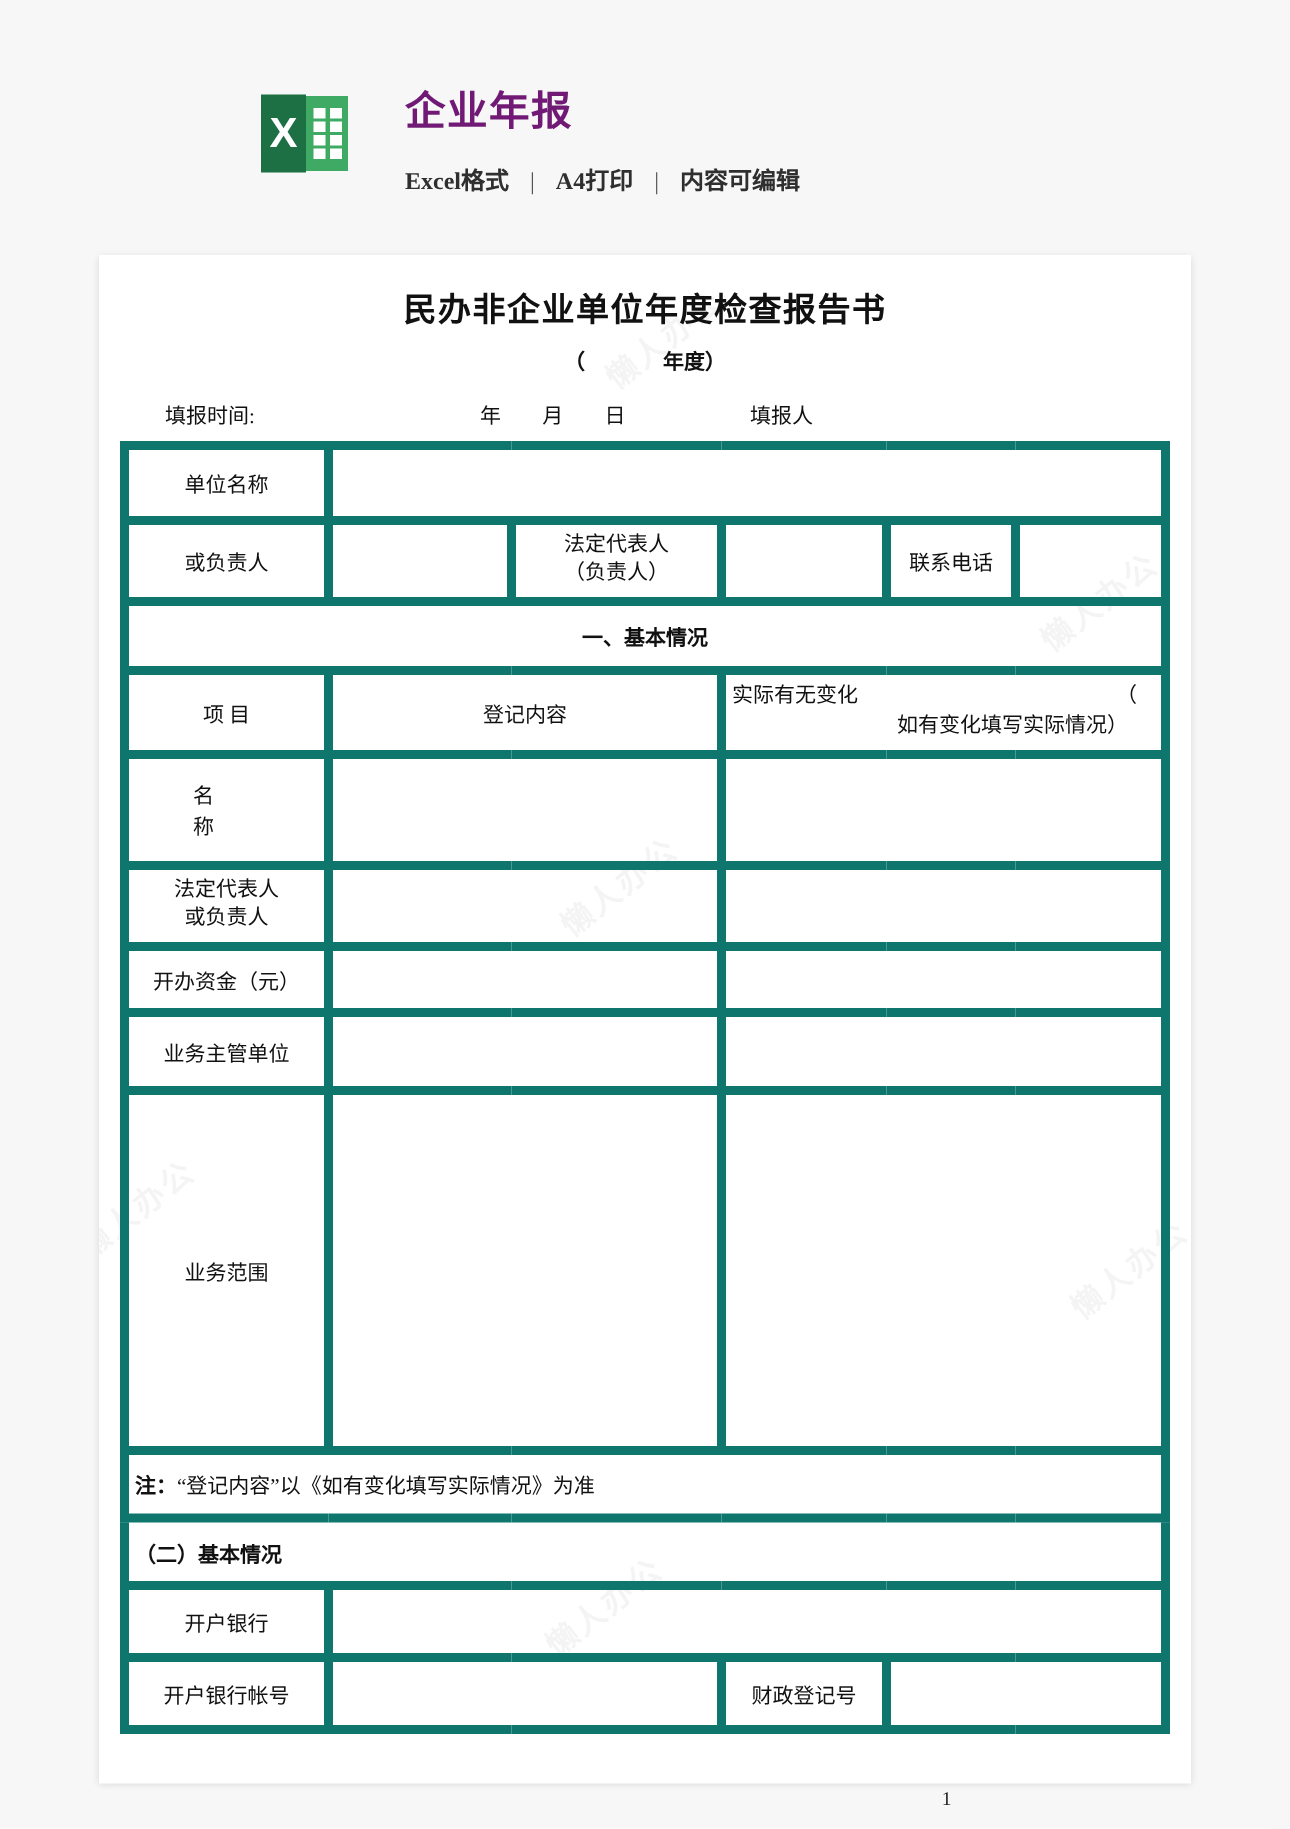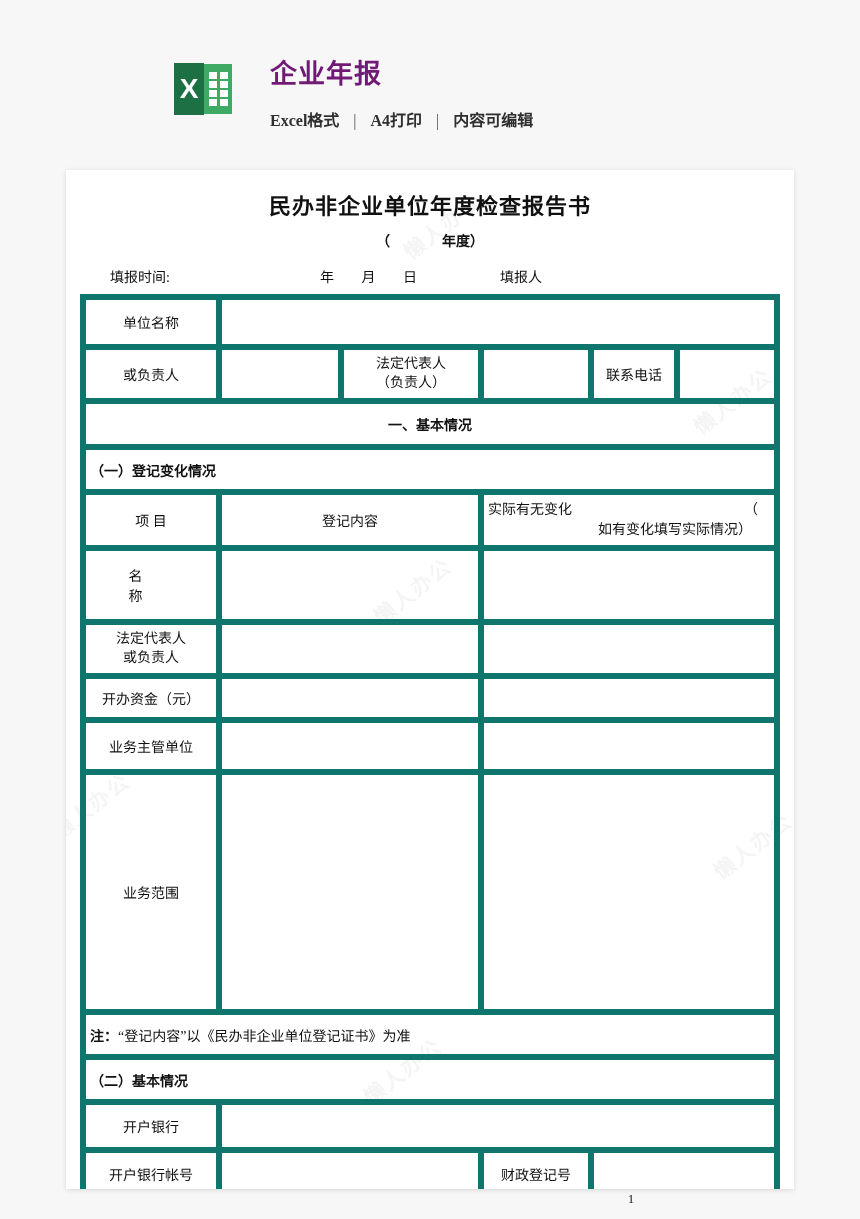--- a/index.html
+++ b/index.html
@@ -299,23 +299,20 @@
           </td>
           <td></td>
           <td class="c">联系电话</td>
           <td></td>
         </tr>
 
         <tr>
           <td colspan="6" class="sec-head">一、基本情况</td>
         </tr>
 
-        <tr>
-          <td colspan="6" class="sub-head">（一）登记变化情况</td>
-        </tr>
 
         <tr>
           <td class="c" style="height:44px;">项  目</td>
           <td colspan="2" class="c">登记内容</td>
           <td colspan="3" class="hdr-change">
             <span>实际有无变化</span><span style="float:right; padding-right:12px;">（</span>
             <span class="r2">如有变化填写实际情况）</span>
           </td>
         </tr>
 
@@ -348,21 +345,21 @@
         </tr>
 
         <tr>
           <td class="c" style="height:228px;">业务范围</td>
           <td colspan="2"></td>
           <td colspan="3"></td>
         </tr>
 
         <tr>
           <td colspan="6" class="note-row">
-            <b>注：</b><span>“登记内容”以《民办非企业单位登记证书》为准</span>
+            <b>注：</b><span>“登记内容”以《如有变化填写实际情况》为准</span>
           </td>
         </tr>
 
         <tr>
           <td colspan="6" class="sub-head">（二）基本情况</td>
         </tr>
 
         <tr>
           <td class="c" style="height:36px;">开户银行</td>
           <td colspan="5"></td>

